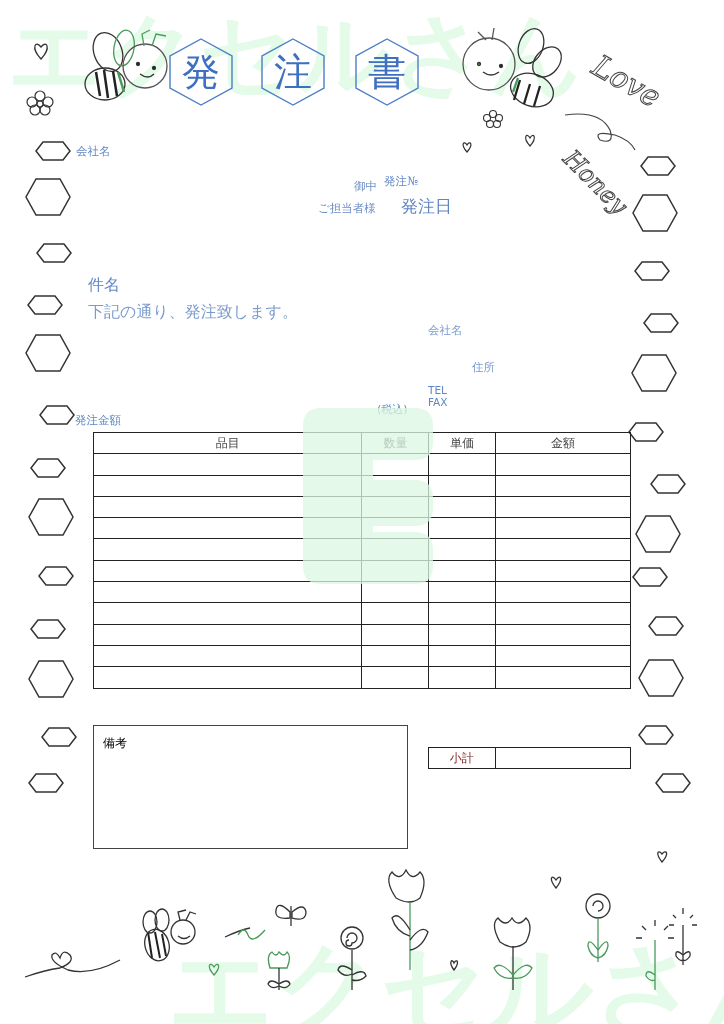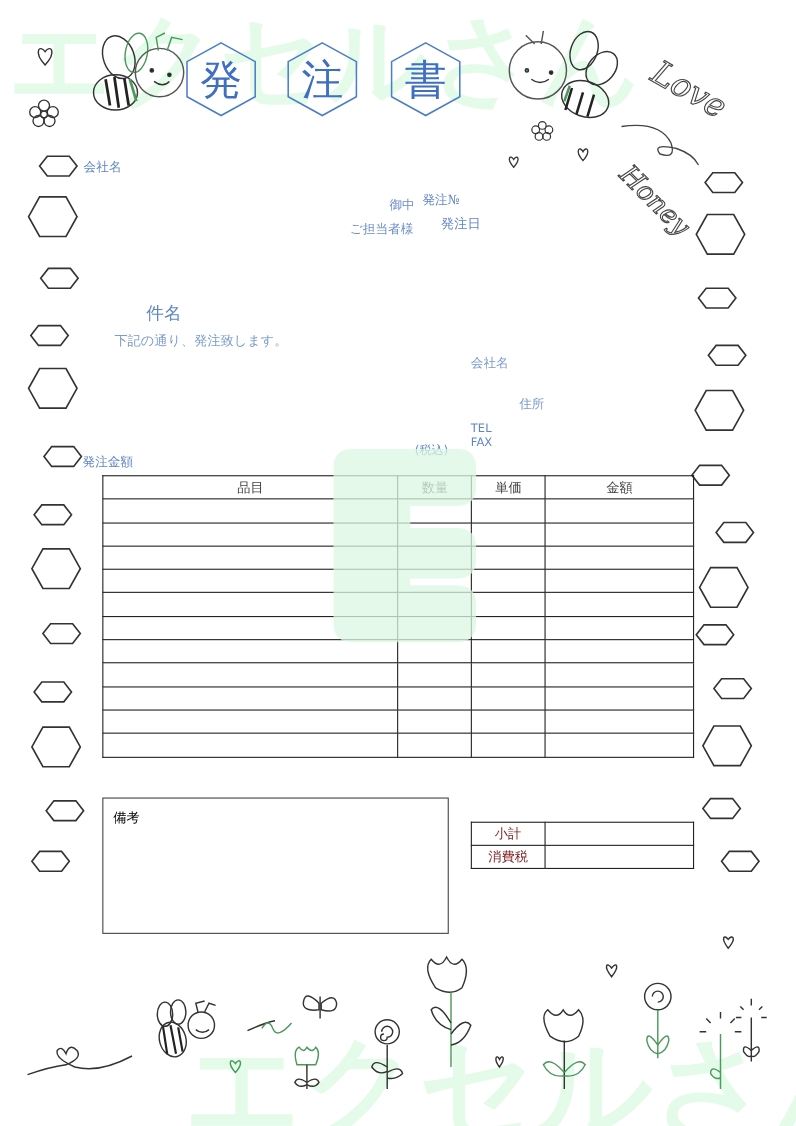--- a/index.html
+++ b/index.html
@@ -207,24 +207,24 @@
       <polygon points="35,2 66,19 66,51 35,68 4,51 4,19" fill="none" stroke="#4b7ec8" stroke-width="1.4"></polygon>
     </svg>
   <div class="title-char">書</div>
 </div>
 
 <div class="lbl" style="left:76px;top:144px;font-size:11.5px;">会社名</div>
 <div class="lbl" style="left:354px;top:179px;font-size:11.5px;color:#6b8dc6;">御中</div>
 <div class="lbl" style="left:318px;top:201px;font-size:11.5px;color:#6b8dc6;">ご担当者様</div>
 
 <div class="lbl" style="left:384px;top:174px;font-size:11.5px;">発注№</div>
-<div class="lbl" style="left:401px;top:195px;font-size:12px;">発注日</div>
-
-<div class="lbl" style="left:88px;top:275px;font-size:16px;margin-left:45px;">件名</div>
-<div class="lbl" style="left:88px;top:302px;font-size:12px;color:#7b9bcc;margin-left:16px;">下記の通り、発注致します。</div>
+<div class="lbl" style="left:401px;top:195px;font-size:17px;">発注日</div>
+
+<div class="lbl" style="left:88px;top:275px;font-size:16px;">件名</div>
+<div class="lbl" style="left:88px;top:302px;font-size:16px;color:#7b9bcc;">下記の通り、発注致します。</div>
 
 <div class="lbl" style="left:428px;top:323px;font-size:11.5px;color:#7b9bcc;">会社名</div>
 <div class="lbl" style="left:428px;top:360px;font-size:11.5px;color:#7b9bcc;margin-left:44px;">住所</div>
 <div class="lbl lbl-sans" style="left:428px;top:384px;">TEL</div>
 <div class="lbl lbl-sans" style="left:428px;top:396px;">FAX</div>
 
 <div class="lbl" style="left:75px;top:381px;font-size:11.5px;margin-top:32px;">発注金額</div>
 <div class="lbl lbl-sans" style="left:377px;top:402px;font-size:11px;">(税込)</div>
 
 <table class="items">
@@ -319,18 +319,14 @@
 <table class="totals">
   <colgroup>
       <col style="width:67px">
       <col style="width:136px">
     </colgroup>
   <tbody>
       <tr>
         <td>小計</td>
         <td></td>
       </tr>
-  <tr>
-        <td>消費税</td>
-        <td></td>
-      </tr>
 </tbody>
   </table>
 
 </body></html>

